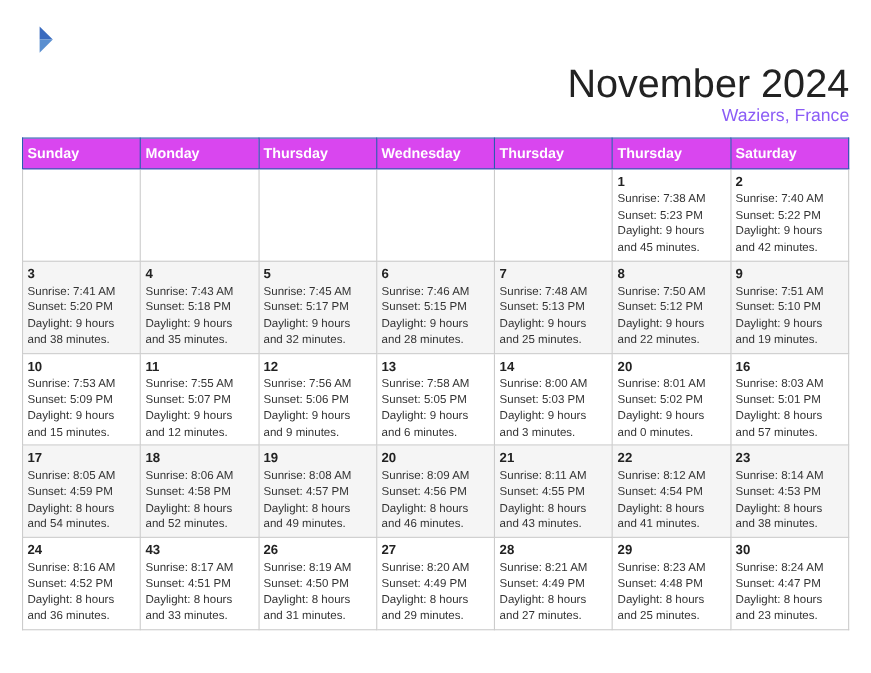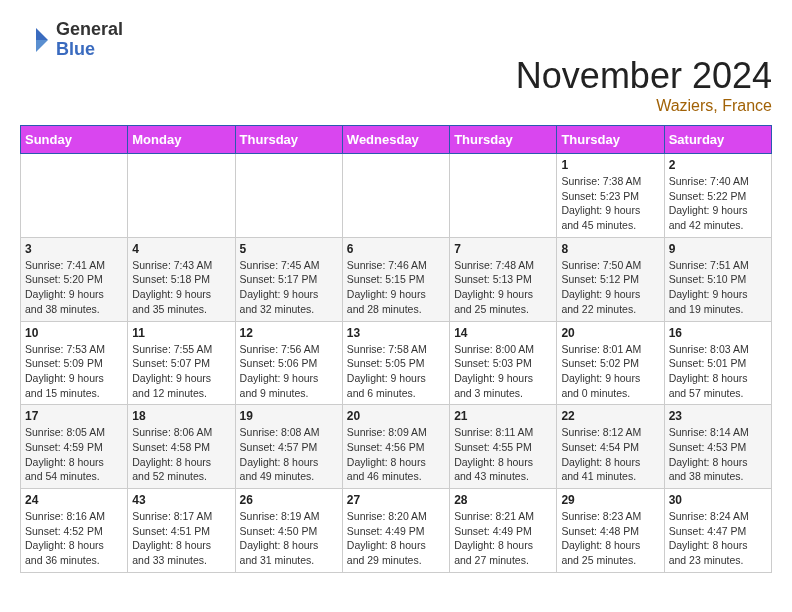--- a/index.html
+++ b/index.html
@@ -36,21 +36,21 @@
       text-align: right;
     }
     .month-title {
       font-size: 36px;
       font-weight: normal;
       color: #222;
       margin-top: 35px;
     }
     .location {
       font-size: 16px;
-      color: #a16207;
+      color: #8b5cf6;
     }
     table {
       width: 100%;
       border-collapse: collapse;
       font-size: 11px;
     }
     thead tr th {
       background: #d946ef;
       color: #fff;
       padding: 6px 4px;
@@ -87,24 +87,20 @@
   </style>
 </head>
 <body>
 
 <div class="header-area">
   <div class="logo">
     <svg class="logo-icon" viewBox="0 0 40 40">
       <polygon points="20,5 35,20 20,20" fill="#3a6bbf"></polygon>
       <polygon points="20,20 35,20 20,35" fill="#5a8fd0"></polygon>
     </svg>
-    <div class="logo-text">
-      <span class="logo-general">General</span><br>
-      <span class="logo-blue">Blue</span>
-    </div>
   </div>
   <div class="title-area">
     <div class="month-title">November 2024</div>
     <div class="location">Waziers, France</div>
   </div>
 </div>
 
 <table>
   <thead>
     <tr id="days-header">

